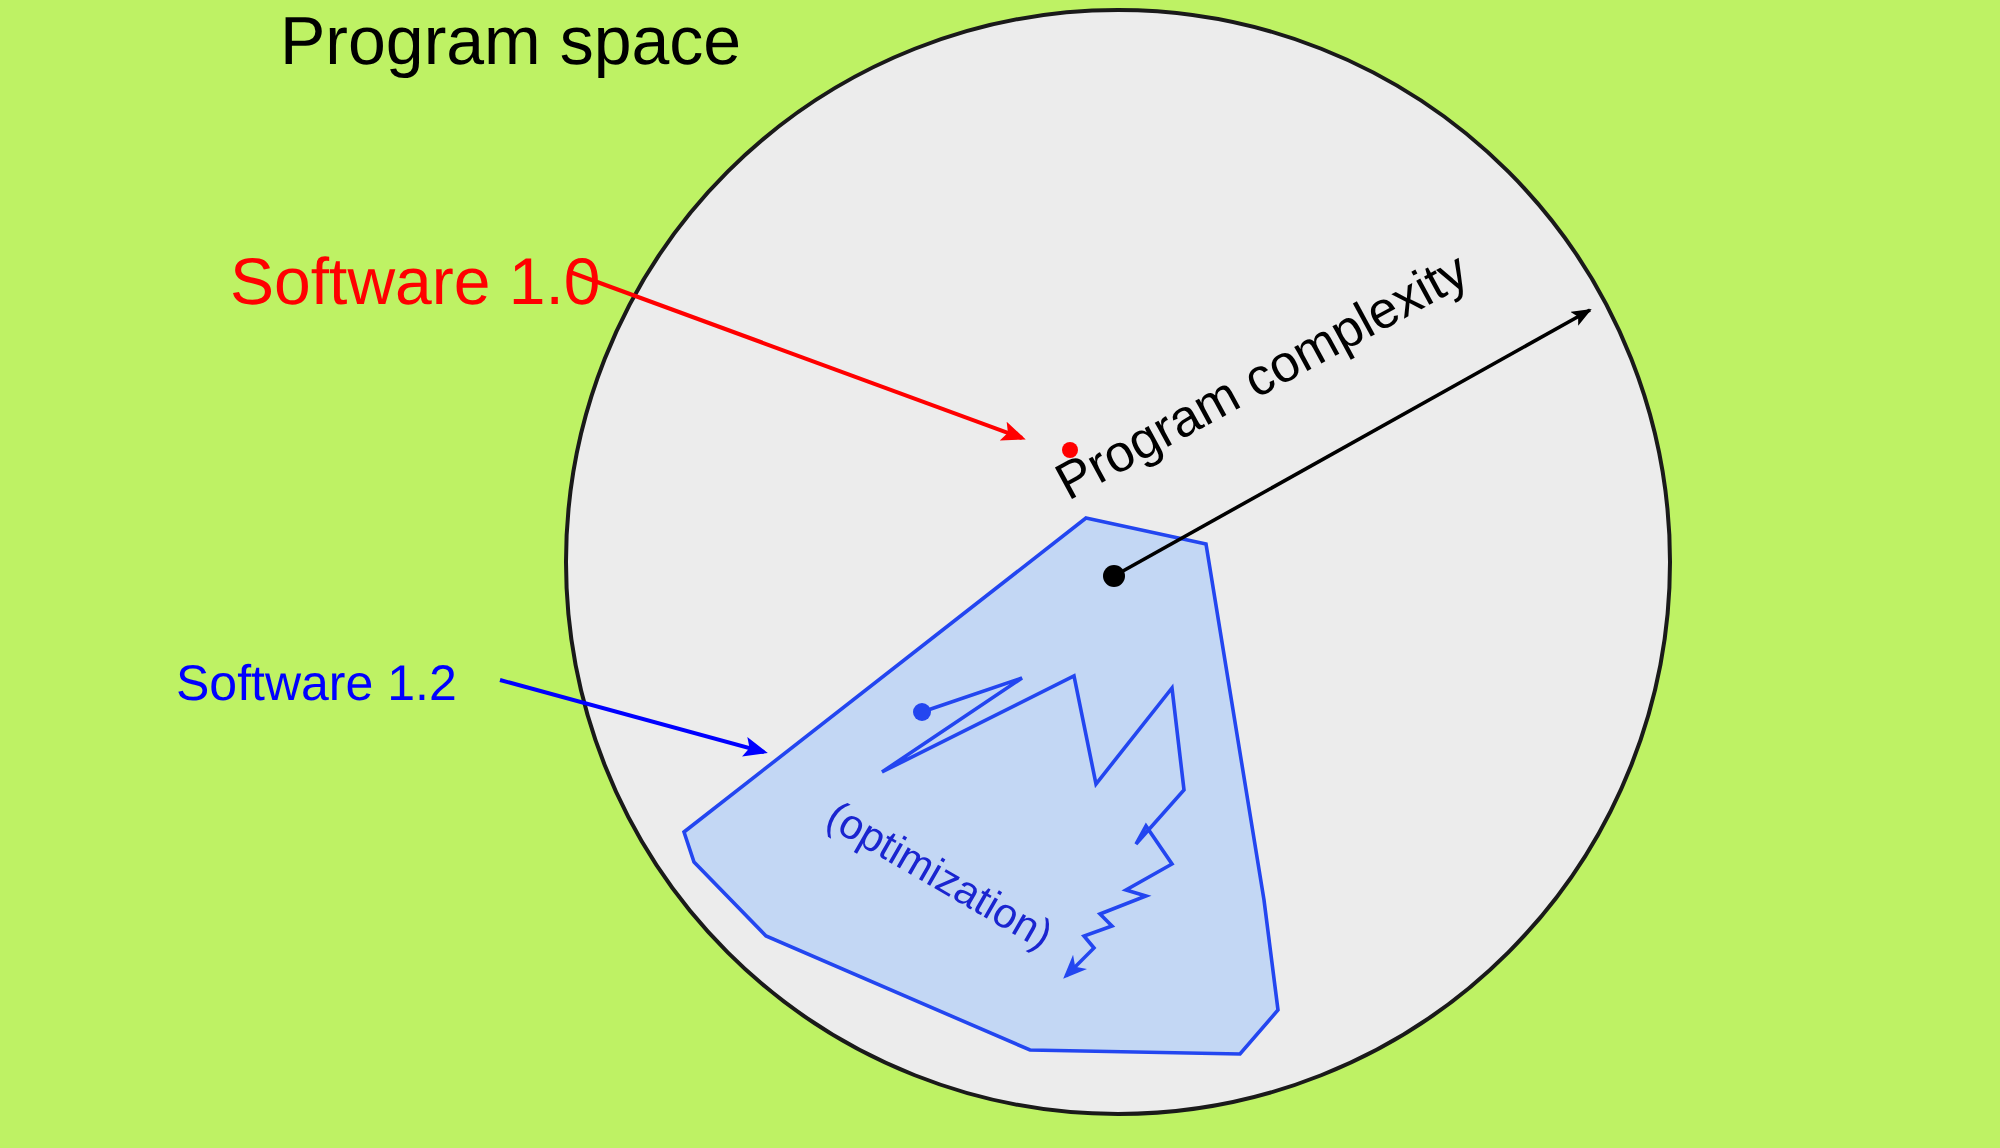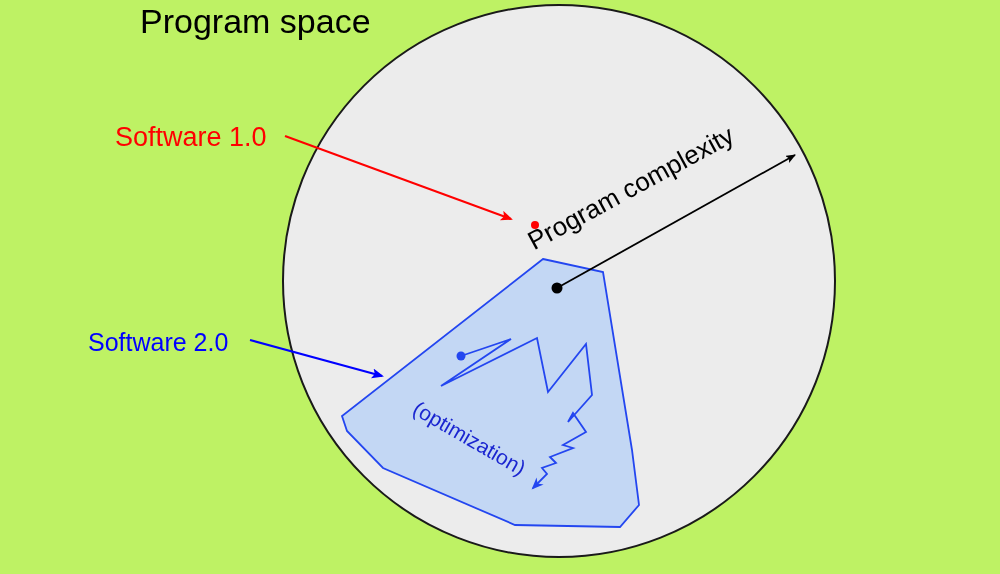--- a/index.html
+++ b/index.html
@@ -31,21 +31,21 @@
   }
   #title-label {
     left: 140px;
     top: 4px;
     font-size: 34px;
     color: #000000;
   }
   #sw10-label {
     left: 115px;
     top: 124px;
-    font-size: 27px;
+    font-size: 33px;
     color: #ff0000;
   }
   #sw20-label {
     left: 88px;
     top: 330px;
     font-size: 25px;
     color: #0000ff;
   }
   #complexity-label {
     left: 536px;
@@ -101,19 +101,19 @@
 
     <line x1="285" y1="136" x2="511" y2="219" stroke="#ff0000" stroke-width="2" marker-end="url(#arrow-red)"></line>
 
     <line x1="250" y1="340" x2="382" y2="376" stroke="#0000ff" stroke-width="2" marker-end="url(#arrow-blue)"></line>
   </svg>
 
   <div class="label" id="title-label">Program space</div>
 
   <div class="label" id="sw10-label">Software 1.0</div>
 
-  <div class="label" id="sw20-label">Software 2.0</div>
+  <div class="label" id="sw20-label">Software 1.2</div>
 
   <div class="label" id="complexity-label">Program complexity</div>
 
   <div class="label" id="optimization-label">(optimization)</div>
 
 </div>
 
 </body></html>

